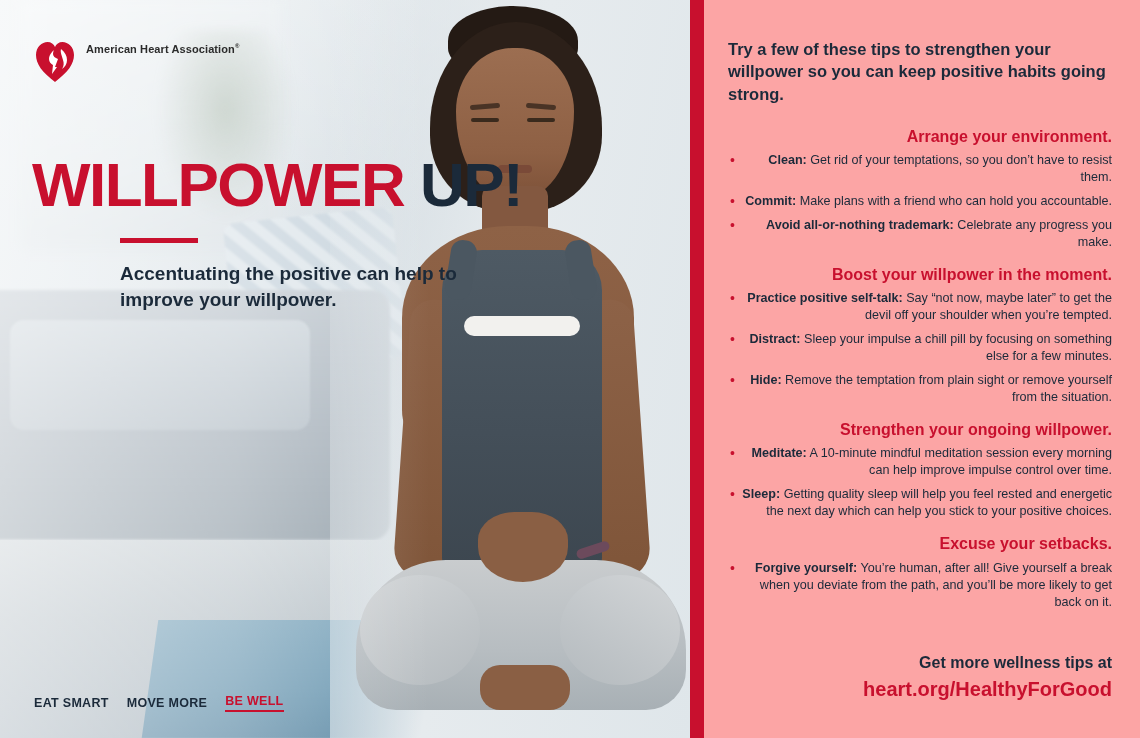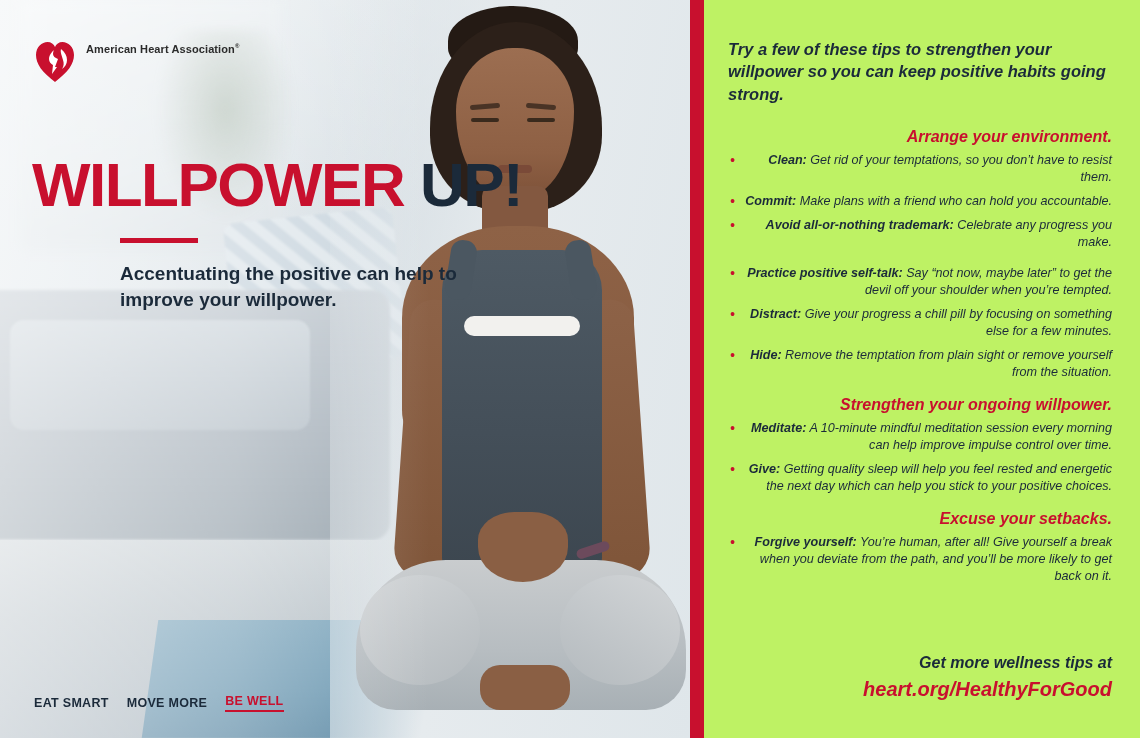--- a/index.html
+++ b/index.html
@@ -429,24 +429,23 @@
     height: 738px;
     background: #c8102e;
     flex: none;
   }
 
   
   .right-panel {
     position: relative;
     width: 436px;
     height: 738px;
-    background: #bef264;
+    background: #fca5a5;
     padding: 38px 28px 20px 24px;
     box-sizing: border-box;
-    font-style: italic;
   }
   .intro {
     font-size: 16.5px;
     font-weight: bold;
     color: #1b2a3a;
     line-height: 1.35;
     margin: 0 0 22px 0;
   }
   .section { margin-bottom: 14px; text-align: right; }
   .section-title {
@@ -577,32 +576,33 @@
     <div class="section">
       <h3 class="section-title">Arrange your environment.</h3>
       <ul class="tips">
         <li><b>Clean:</b><span> Get rid of your temptations, so you don’t have to resist them.</span></li>
         <li><b>Commit:</b><span> Make plans with a friend who can hold you accountable.</span></li>
         <li><b>Avoid all-or-nothing trademark:</b><span> Celebrate any progress you make.</span></li>
       </ul>
     </div>
 
     <div class="section">
+      <h3 class="section-title">Boost your willpower in the moment.</h3>
       <ul class="tips">
         <li><b>Practice positive self-talk:</b><span> Say “not now, maybe later” to get the devil off your shoulder when you’re tempted.</span></li>
-        <li><b>Distract:</b><span> Give your progress a chill pill by focusing on something else for a few minutes.</span></li>
+        <li><b>Distract:</b><span> Sleep your impulse a chill pill by focusing on something else for a few minutes.</span></li>
         <li><b>Hide:</b><span> Remove the temptation from plain sight or remove yourself from the situation.</span></li>
       </ul>
     </div>
 
     <div class="section">
       <h3 class="section-title">Strengthen your ongoing willpower.</h3>
       <ul class="tips">
         <li><b>Meditate:</b><span> A 10-minute mindful meditation session every morning can help improve impulse control over time.</span></li>
-        <li><b>Give:</b><span> Getting quality sleep will help you feel rested and energetic the next day which can help you stick to your positive choices.</span></li>
+        <li><b>Sleep:</b><span> Getting quality sleep will help you feel rested and energetic the next day which can help you stick to your positive choices.</span></li>
       </ul>
     </div>
 
     <div class="section">
       <h3 class="section-title">Excuse your setbacks.</h3>
       <ul class="tips">
         <li><b>Forgive yourself:</b><span> You’re human, after all! Give yourself a break when you deviate from the path, and you’ll be more likely to get back on it.</span></li>
       </ul>
     </div>
 

